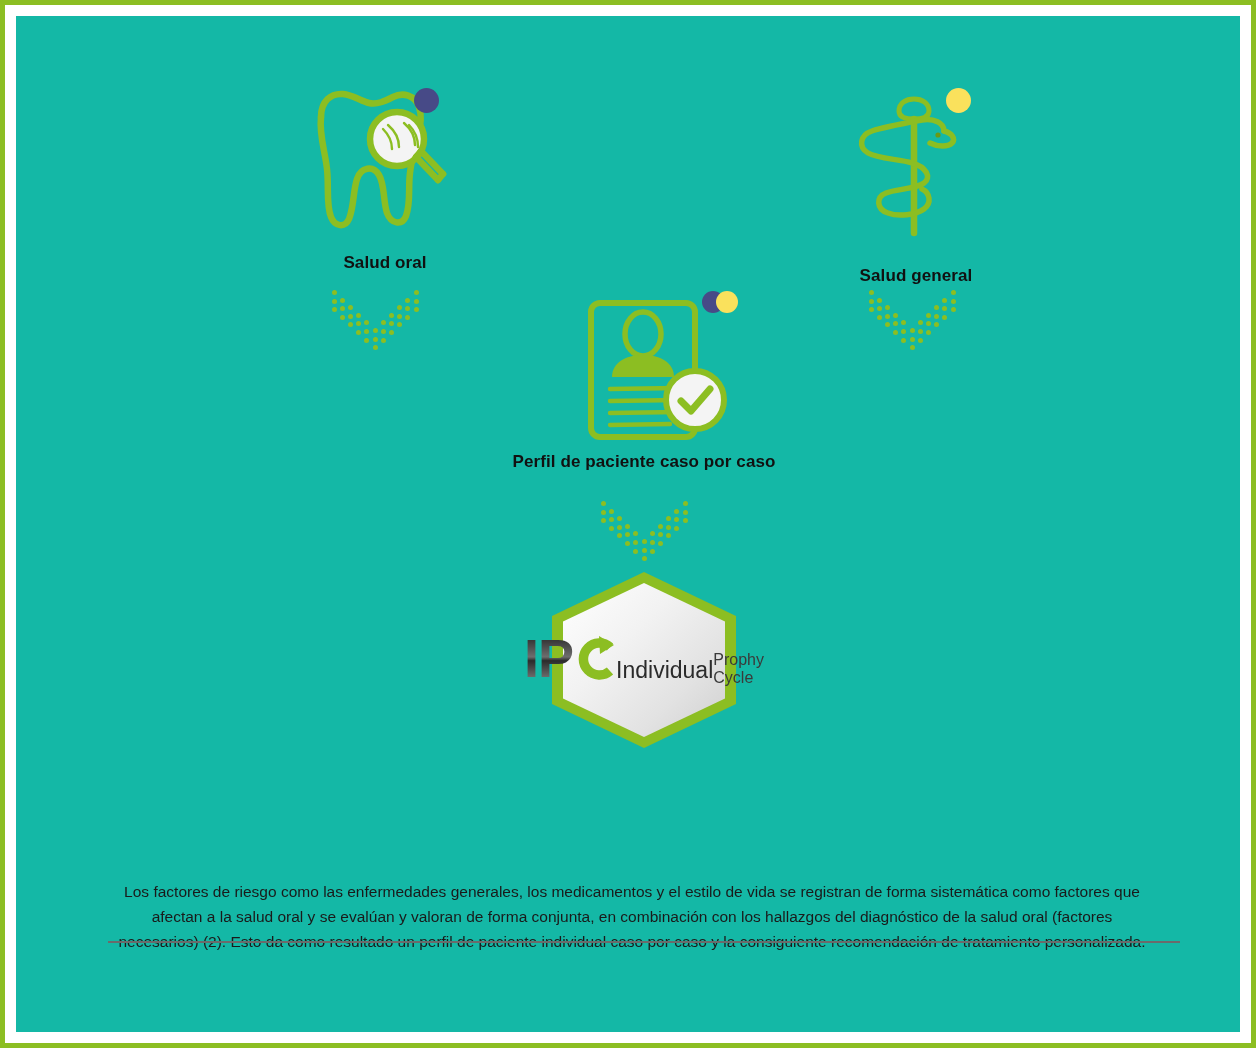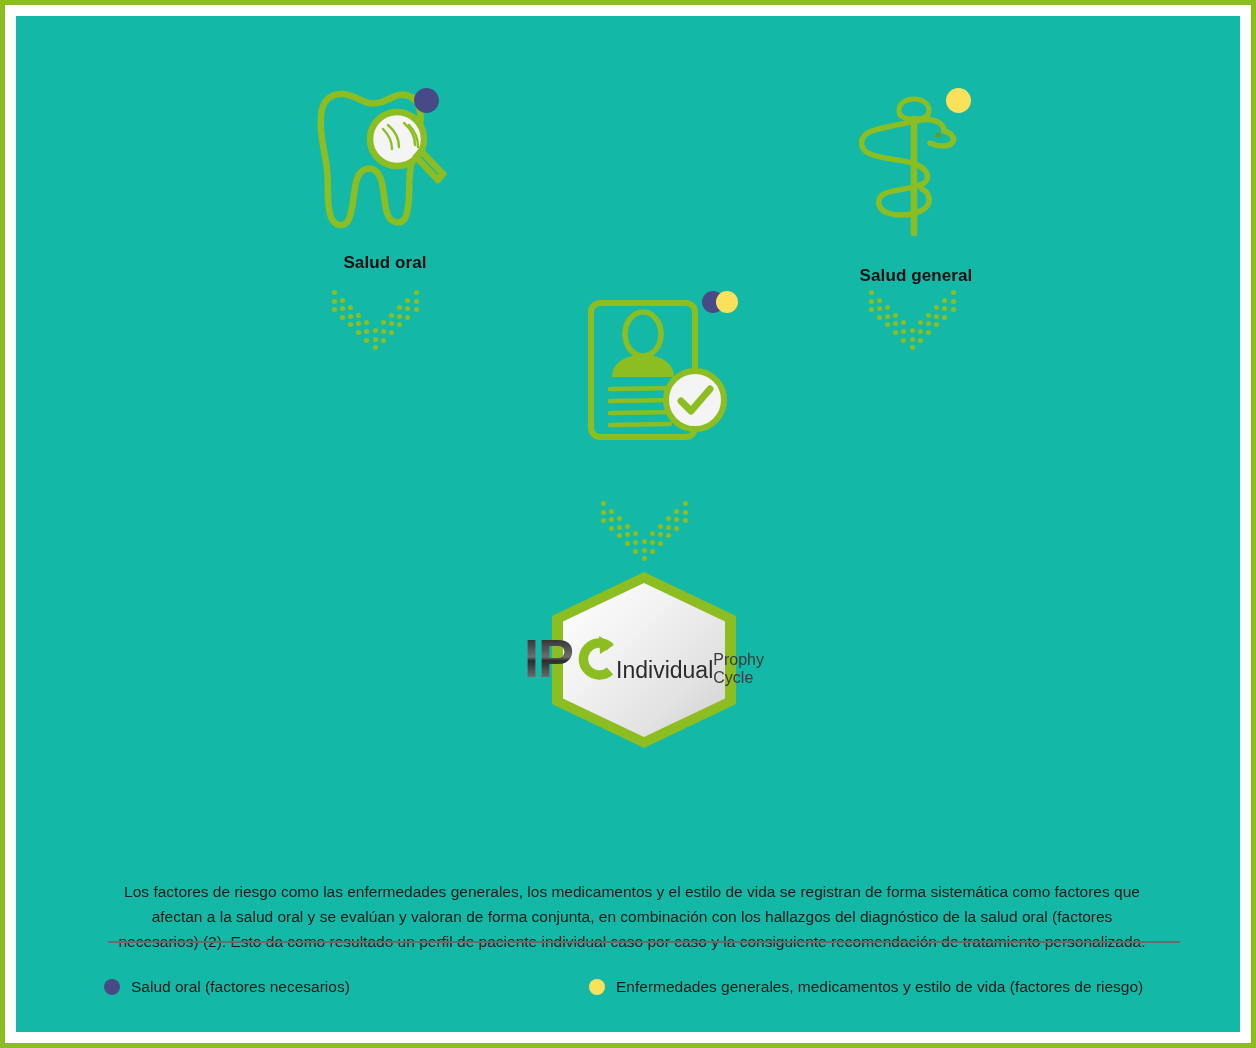--- a/index.html
+++ b/index.html
@@ -152,20 +152,21 @@
           <path d="M146 110 L214 109" stroke="#8CBE22" stroke-width="4.4" stroke-linecap="round"></path>
           <path d="M146 122 L214 121" stroke="#8CBE22" stroke-width="4.4" stroke-linecap="round"></path>
           <path d="M146 134 L206 133" stroke="#8CBE22" stroke-width="4.4" stroke-linecap="round"></path>
           <circle cx="231" cy="109" r="30" fill="#F4F4F4"></circle>
           <circle cx="231" cy="109" r="29" stroke="#8CBE22" stroke-width="6" fill="none"></circle>
           <path d="M217 110 L227 120 L246 98" stroke="#8CBE22" stroke-width="7" fill="none" stroke-linecap="round" stroke-linejoin="round"></path>
         </svg>
         <span class="dot dot-purple" style="left:238px;top:0px;width:22px;height:22px;"></span>
         <span class="dot dot-yellow" style="left:252px;top:0px;width:22px;height:22px;"></span>
       </div>
+      <div class="node-label" style="margin-top:11px;">Perfil de paciente caso por caso</div>
     </div>
 
     <div class="chev" style="left:309px;top:274px;width:100px;height:56px;">
         <i style="left: 47.5px; top: 38px;"></i>
         <i style="left: 39.3px; top: 30.4px;"></i>
         <i style="left: 55.7px; top: 30.4px;"></i>
         <i style="left: 31.1px; top: 22.8px;"></i>
         <i style="left: 63.9px; top: 22.8px;"></i>
         <i style="left: 22.9px; top: 15.2px;"></i>
         <i style="left: 72.1px; top: 15.2px;"></i>
@@ -281,25 +282,15 @@
           </span>
         </div>
         <div class="ipc-sub1">Individual</div>
         <div class="ipc-sub2">Prophy Cycle</div>
       </div>
     </div>
 
     <div class="para">Los factores de riesgo como las enfermedades generales, los medicamentos y el estilo de vida se registran de forma sistemática como factores que afectan a la salud oral y se evalúan y valoran de forma conjunta, en combinación con los hallazgos del diagnóstico de la salud oral (factores necesarios) (2). Esto da como resultado un perfil de paciente individual caso por caso y la consiguiente recomendación de tratamiento personalizada.</div>
 
     <div class="divider"></div>
-    <div class="legend">
-      <div class="legend-item" id="legend-0">
-        <span class="swatch" style="background:#474A87;"></span>
-        <span>Salud oral (factores necesarios)</span>
-      </div>
-      <div class="legend-item" id="legend-1">
-        <span class="swatch" style="background:#FAE15C;"></span>
-        <span>Enfermedades generales, medicamentos y estilo de vida (factores de riesgo)</span>
-      </div>
-    </div>
 
   </div>
 </div>
 
 </body></html>

